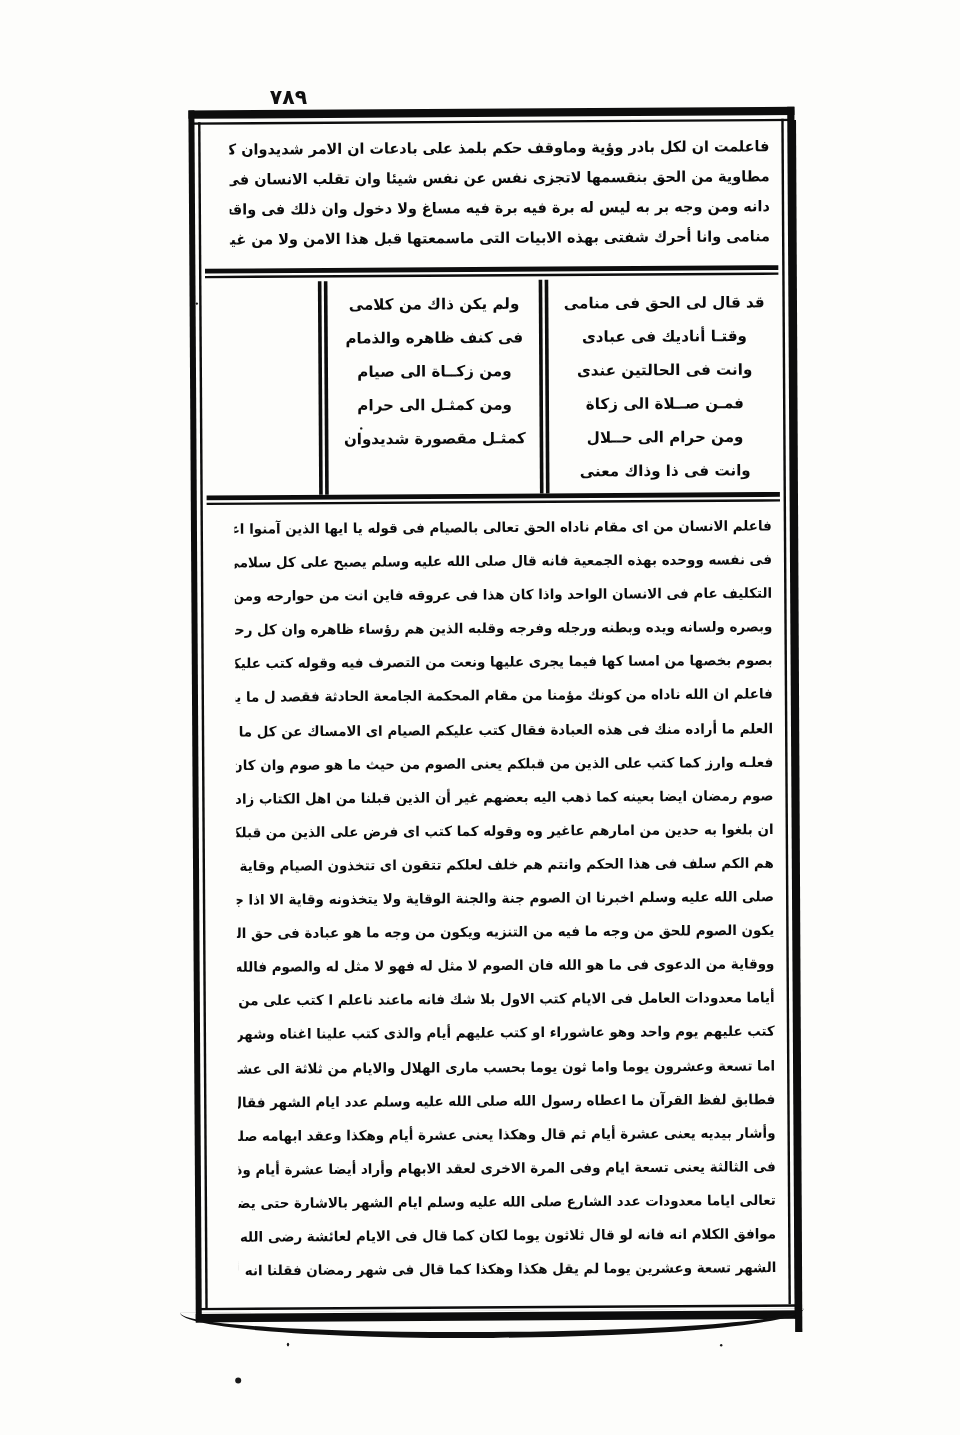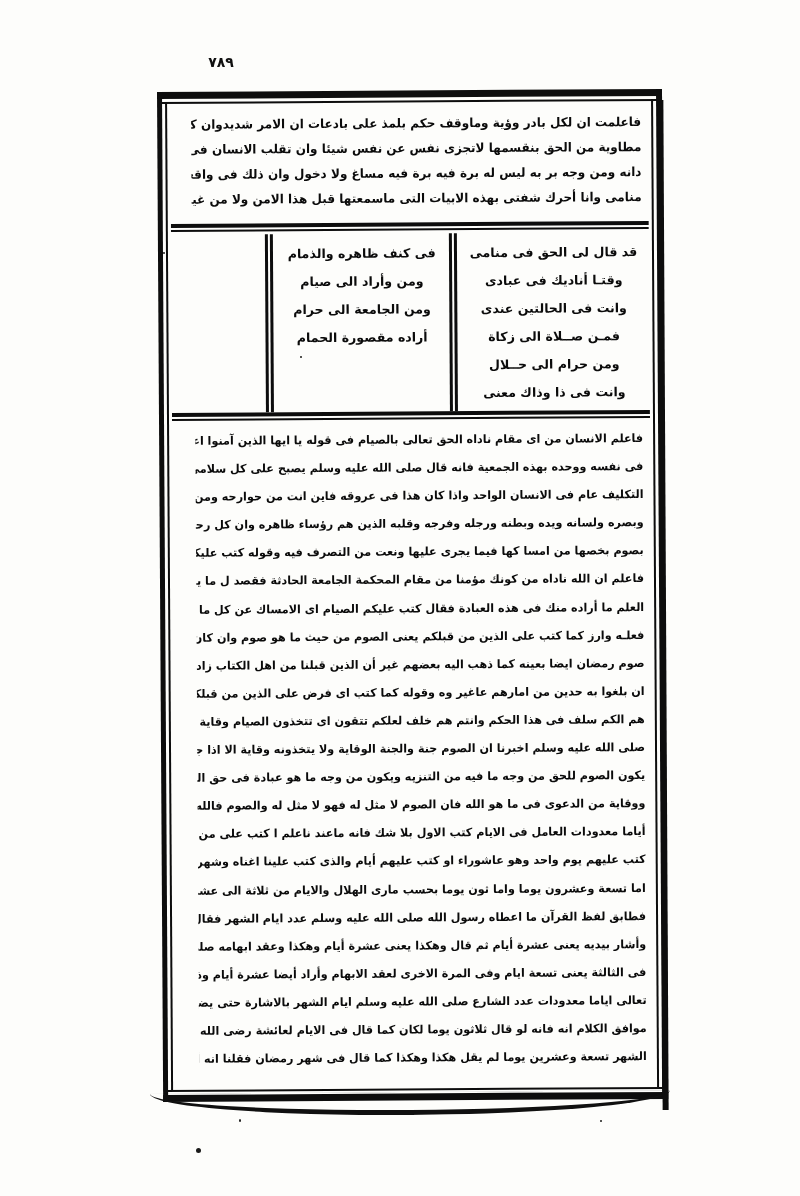--- a/index.html
+++ b/index.html
@@ -17,24 +17,24 @@
     position:absolute;inset:0;
     background:#fdfdfb;
   }
 
   
   .speck{position:absolute;background:#1a1a1a;border-radius:50%;}
 
   
   #folio{
     position:absolute;
-    left:186px;top:54px;
-    width:70px;text-align:center;
+    left:186px;top:72px;
+    width:70px;text-align:right;
     font-family:"DejaVu Sans", sans-serif;
-    font-size:14px;font-weight:bold;
+    font-size:17px;font-weight:bold;
     color:#101010;
     letter-spacing:1px;
     direction:rtl;
   }
 
   
   #frame{
     position:absolute;
     left:157px;top:92px;
     width:505px;height:1010px;
@@ -239,24 +239,25 @@
             </div>
           </div>
 
           <div class="vsep">
             <i class="a"></i>
             <i class="b"></i>
           </div>
 
           <div class="vcol left-col">
             <div class="vlines">
+              <div class="vline">ولم يكن ذاك من كلامى</div>
               <div class="vline">فى كنف ظاهره والذمام</div>
-              <div class="vline">ومن وأراد الى صيام</div>
-              <div class="vline">ومن الجامعة الى حرام</div>
-              <div class="vline">أراده مقصورة الحمام</div>
+              <div class="vline">ومن زكــاة الى صيام</div>
+              <div class="vline">ومن كمثـل الى حرام</div>
+              <div class="vline">كمثـل مقصورة شديدوان</div>
             </div>
           </div>
 
           <div class="vsep">
             <i class="a"></i>
             <i class="b"></i>
           </div>
 
           <div class="vcol blank-col"></div>
 

